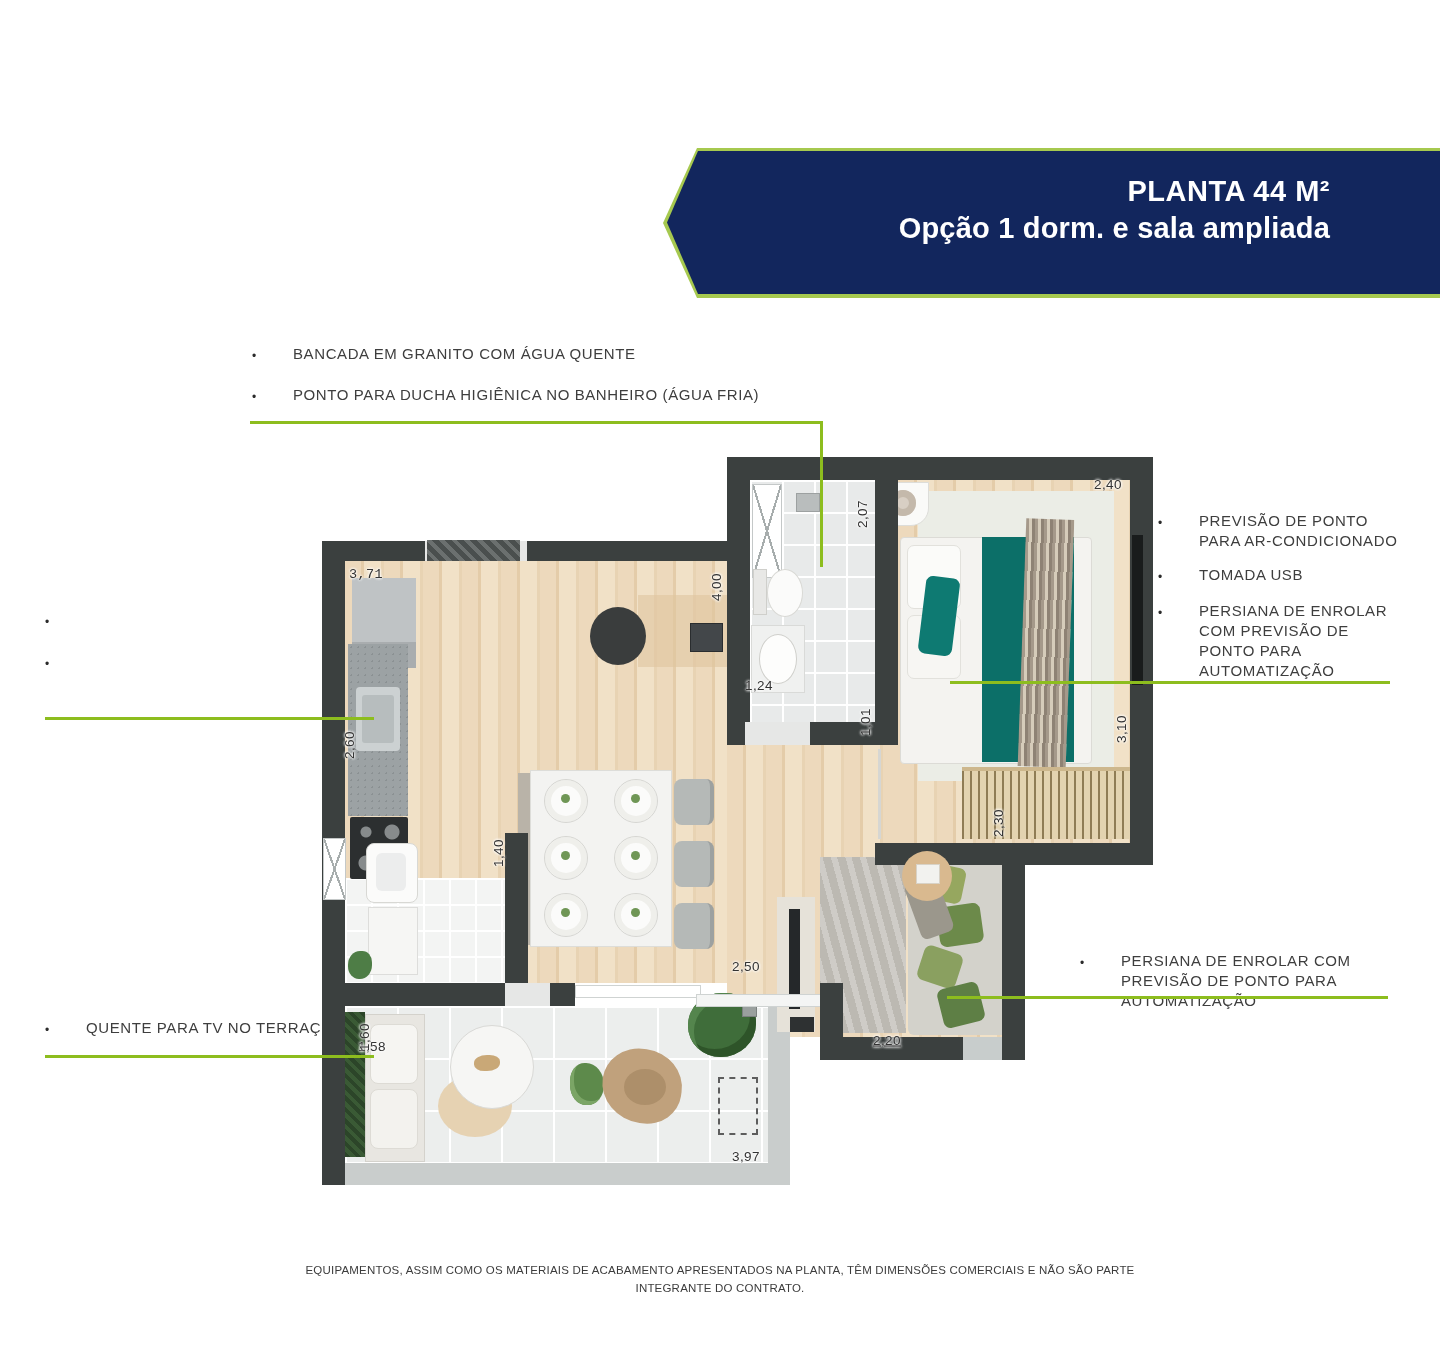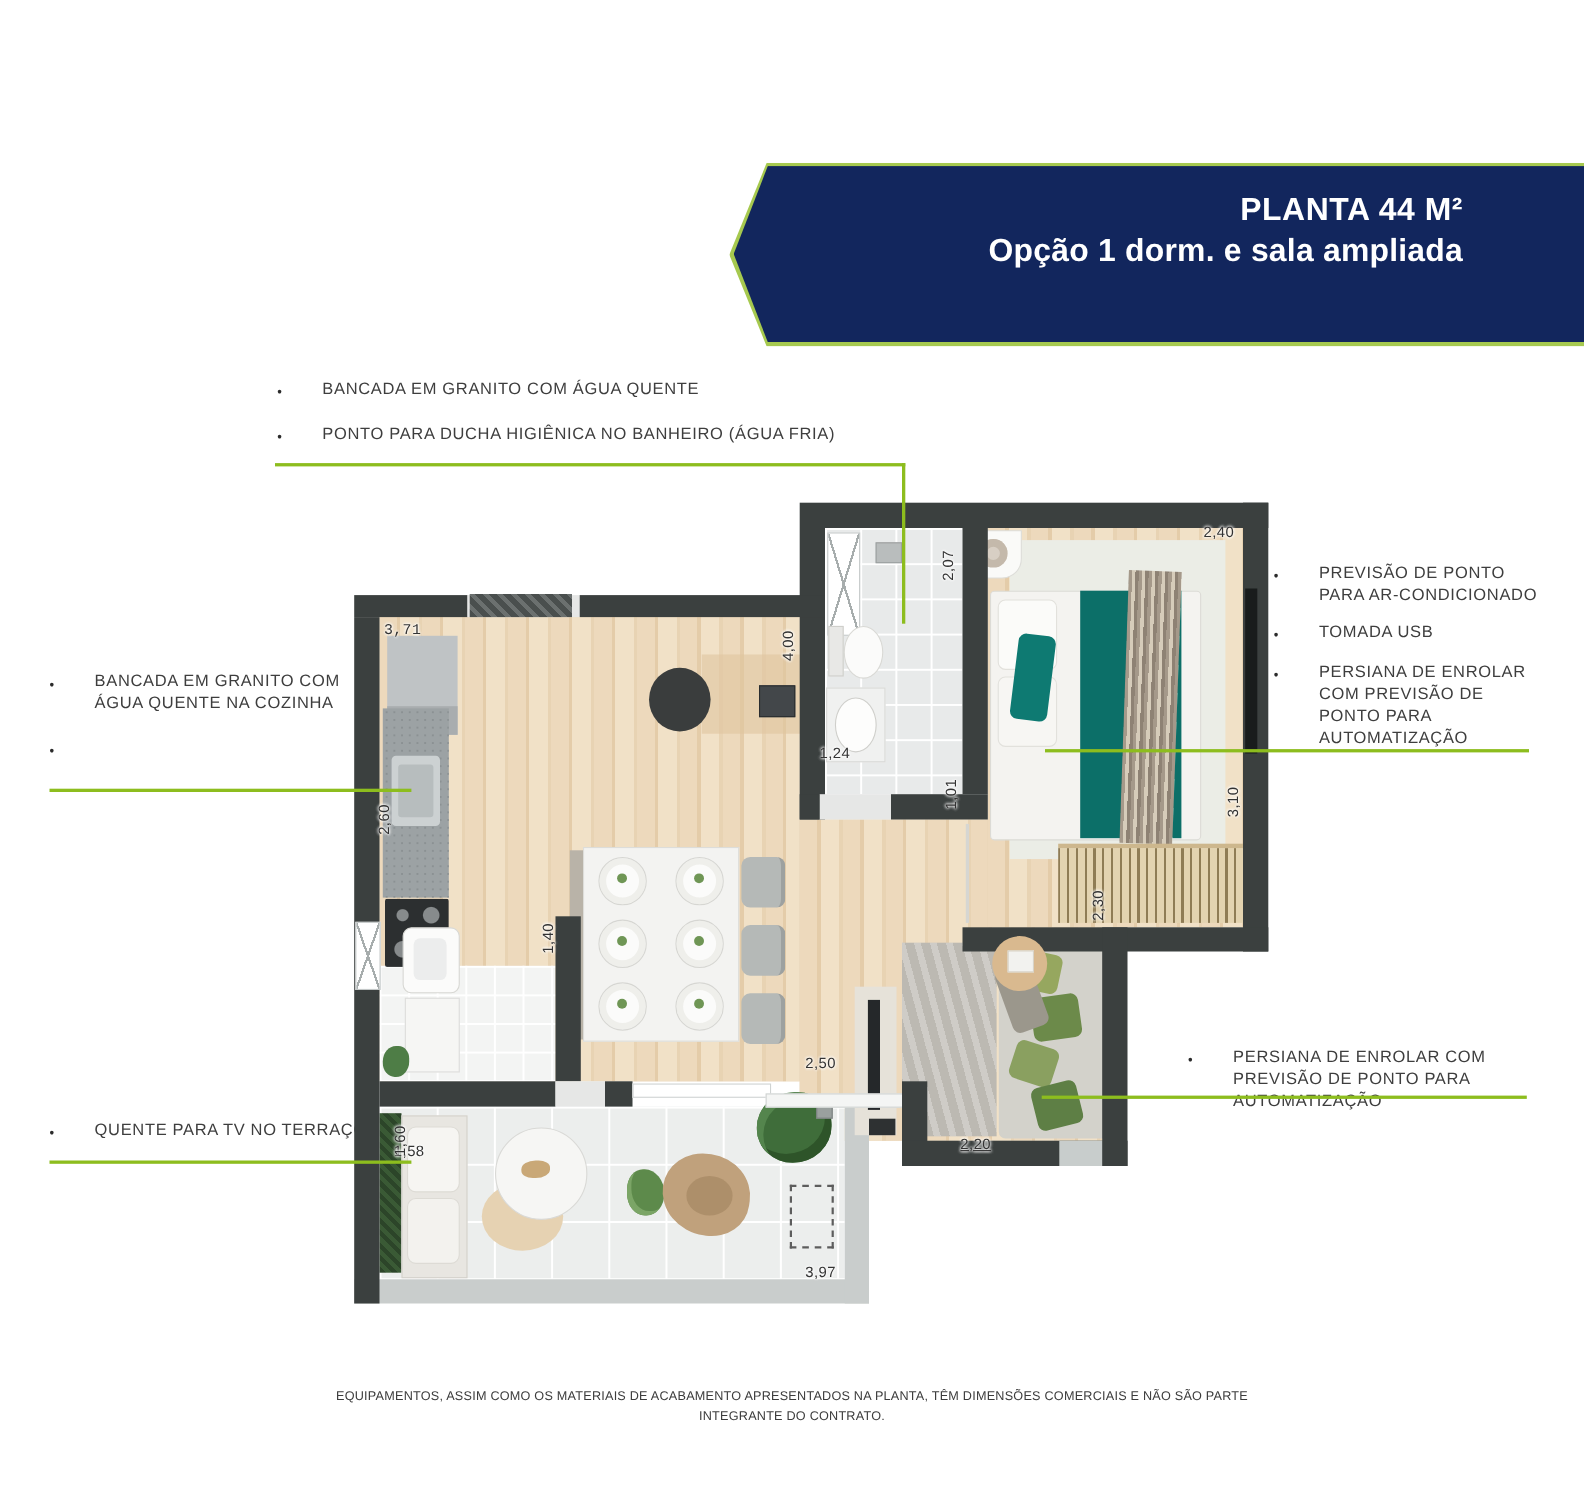--- a/index.html
+++ b/index.html
@@ -1,21 +1,21 @@
 <!DOCTYPE html>
 <html><head>
 <meta charset="utf-8">
 <style>
   html,body{margin:0;padding:0;background:#fff;}
   #page{position:relative;width:1440px;height:1350px;background:#ffffff;overflow:hidden;
         font-family:"Liberation Sans", sans-serif;}
   .abs{position:absolute;}
 
   
-  #banner{position:absolute;left:663px;top:148px;width:777px;height:167px;}
+  #banner{position:absolute;left:663px;top:148px;width:777px;height:150px;}
   #banner .outer{position:absolute;inset:0;background:#a6c94f;
      clip-path:polygon(34px 0, 100% 0, 100% 100%, 34px 100%, 0 50%);}
   #banner .inner{position:absolute;top:3px;right:0;bottom:4px;left:4px;background:#12265d;
      clip-path:polygon(31px 0, 100% 0, 100% 100%, 31px 100%, 0 50%);}
   #banner .txt{position:absolute;top:25px;right:110px;text-align:right;color:#ffffff;font-weight:bold;}
   #banner .t1{font-size:29px;line-height:36px;letter-spacing:.5px;}
   #banner .t2{font-size:29px;line-height:38px;letter-spacing:.2px;}
 
   
   .callout{position:absolute;color:#3e3e3e;font-size:15px;line-height:20px;letter-spacing:.6px;}
@@ -77,21 +77,20 @@
     </div>
     <div class="ci">
       <span class="b">•</span>
       <span>PONTO PARA DUCHA HIGIÊNICA NO BANHEIRO (ÁGUA FRIA)</span>
     </div>
   </div>
 
   <div class="callout" style="left:45px;top:610px;width:268px;">
     <div class="ci" style="margin-bottom:20px;">
       <span class="b">•</span>
-      <span>BANCADA EM GRANITO COM ÁGUA QUENTE NA COZINHA</span>
     </div>
     <div class="ci">
       <span class="b">•</span>
     </div>
   </div>
 
   <div class="callout" style="left:1158px;top:511px;width:250px;">
     <div class="ci" style="margin-bottom:14px;">
       <span class="b">•</span>
       <span>PREVISÃO DE PONTO PARA AR-CONDICIONADO</span>

